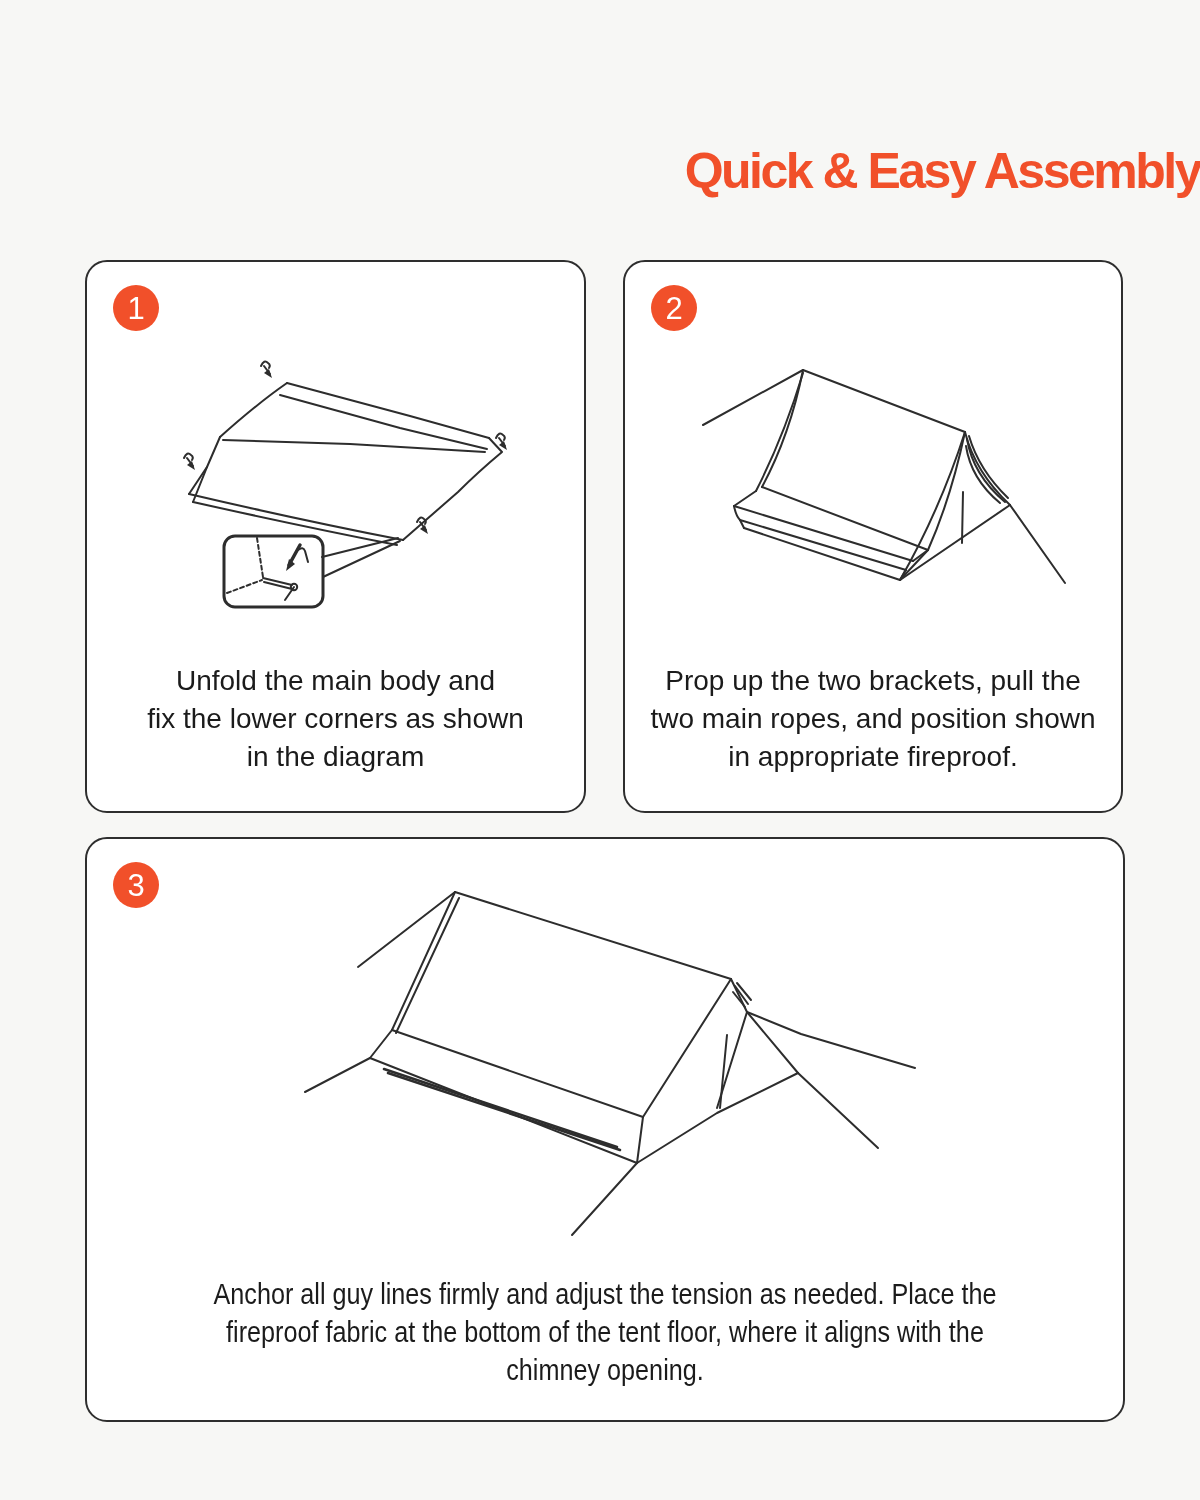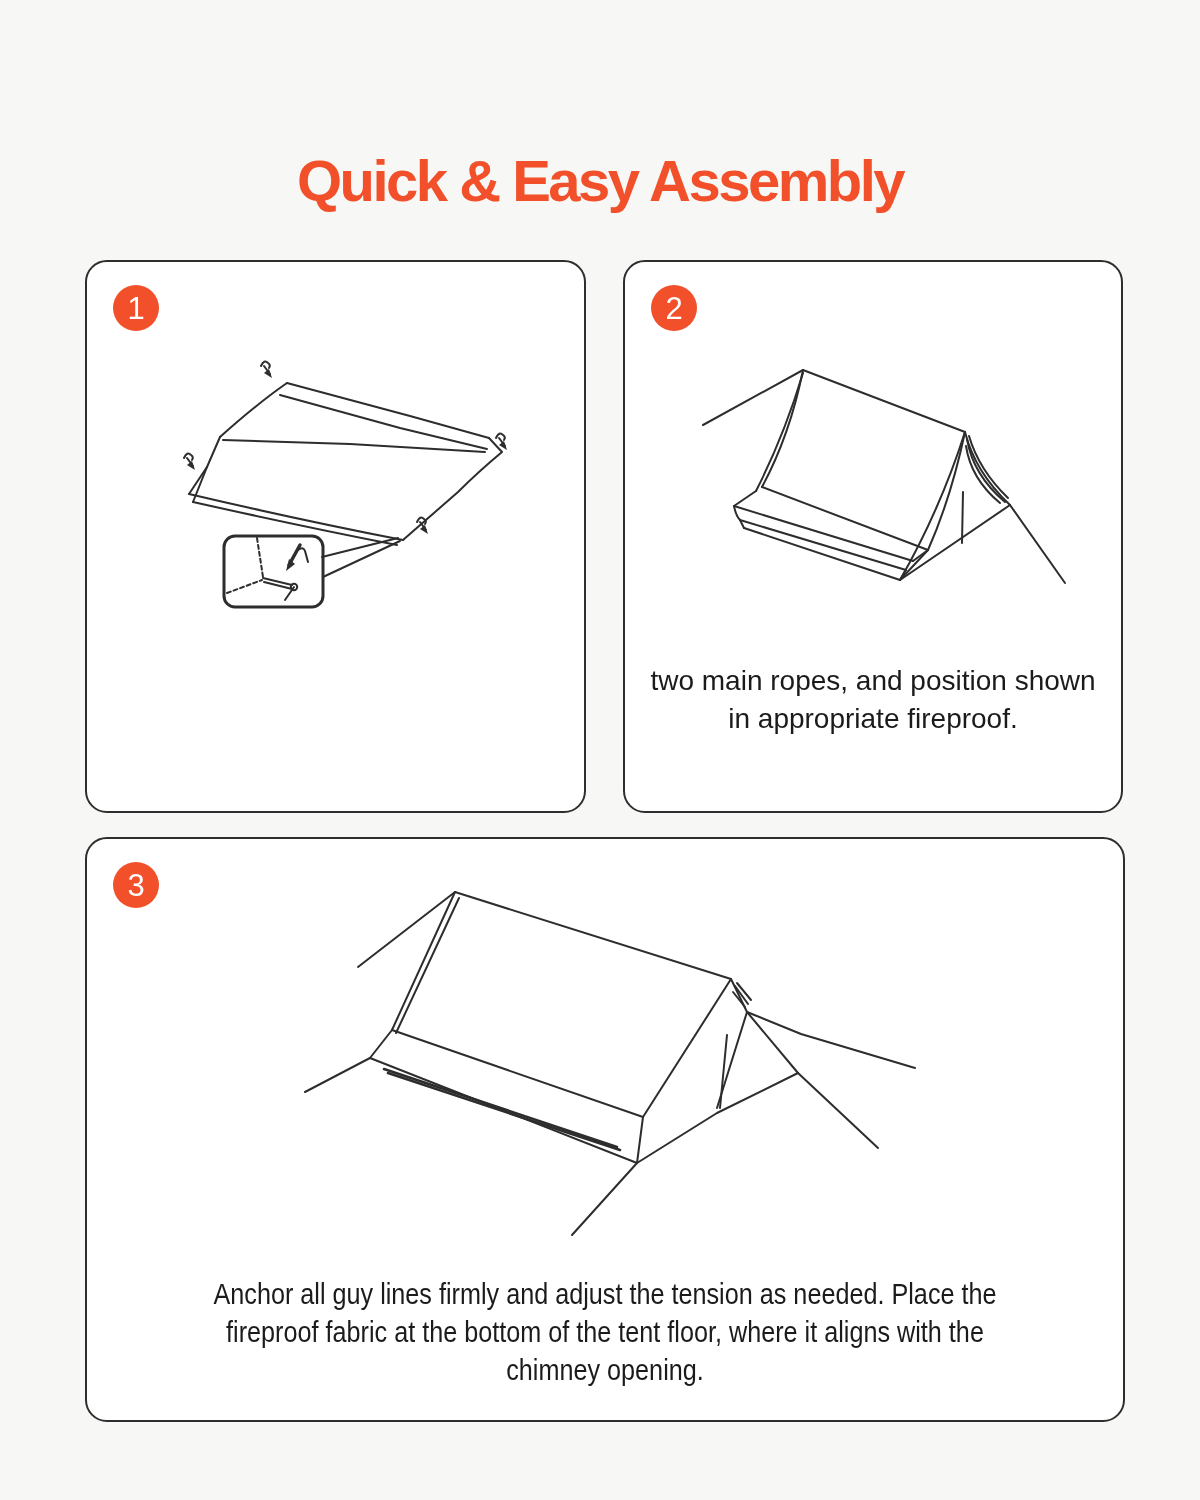--- a/index.html
+++ b/index.html
@@ -12,22 +12,22 @@
   }
   html,body{margin:0;padding:0;}
   body{
     width:1200px;height:1500px;position:relative;
     background:var(--background);
     font-family:"Liberation Sans", sans-serif;
     overflow:hidden;
   }
   .page-title{
     position:absolute;left:0;top:108px;width:1200px;
-    text-align:center;
-    font-size:58px;font-weight:bold;letter-spacing:-2.5px;
+    text-align:right;
+    font-size:50px;font-weight:bold;letter-spacing:-2.5px;
     color:var(--accent);
     white-space:nowrap;
   }
   .card{
     position:absolute;
     background:var(--card-bg);
     border:2px solid var(--card-border);
     border-radius:22px;
     box-sizing:border-box;
   }
@@ -101,20 +101,25 @@
     <path class="s dash" d="M157,198 L163,237"></path>
     <path class="s dash" d="M127,253 L162,240"></path>
     <path class="s" d="M163,238 L192,245"></path>
     <path class="s" d="M164,242 L192,249"></path>
     <circle class="s" cx="194" cy="247" r="3.2"></circle>
     <path class="s" d="M194,247 L185,260"></path>
     <path class="s s35" d="M200,205 L189,225"></path>
     <polygon class="f" points="186,231 195,224 189,219"></polygon>
     <path class="s" d="M208,222 L205,211 Q203,206 198,210"></path>
   </svg>
+  <div class="caption">
+    <div class="ln">Unfold the main body and</div>
+    <div class="ln">fix the lower corners as shown</div>
+    <div class="ln">in the diagram</div>
+  </div>
 </section>
 
 <section class="card step2">
   <div class="badge">
     <span>2</span>
   </div>
   <svg class="art" viewBox="0 0 460 330" aria-hidden="true">
 
     <path class="s" d="M163,30 L63,85"></path>
     <path class="s" d="M370,165 L425,243"></path>
@@ -137,20 +142,21 @@
 
     <path class="s" d="M325,92 Q335,132 370,165"></path>
     <path class="s" d="M327,99 Q333,135 365,162"></path>
     <path class="s" d="M326,106 Q331,139 360,163"></path>
     <path class="s" d="M329,96 Q339,130 368,158"></path>
     <path class="s" d="M260,240 L370,165"></path>
     <path class="s" d="M323,152 L322,203"></path>
     <path class="s" d="M325,92 Q300,170 260,240"></path>
   </svg>
   <div class="caption">
+    <div class="ln">Prop up the two brackets, pull the</div>
     <div class="ln">two main ropes, and position shown</div>
     <div class="ln">in appropriate fireproof.</div>
   </div>
 </section>
 
 <section class="card step3">
   <div class="badge">
     <span>3</span>
   </div>
   <svg class="art" viewBox="0 0 1040 430" aria-hidden="true">

